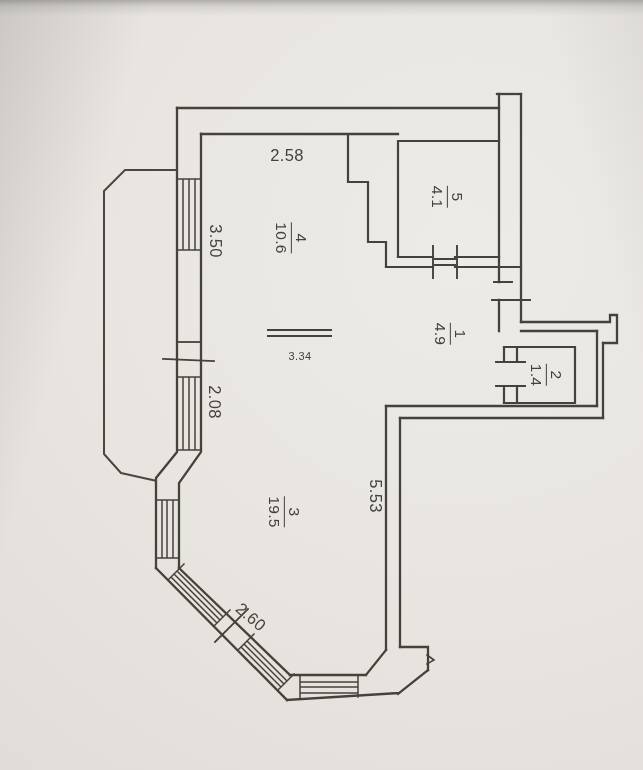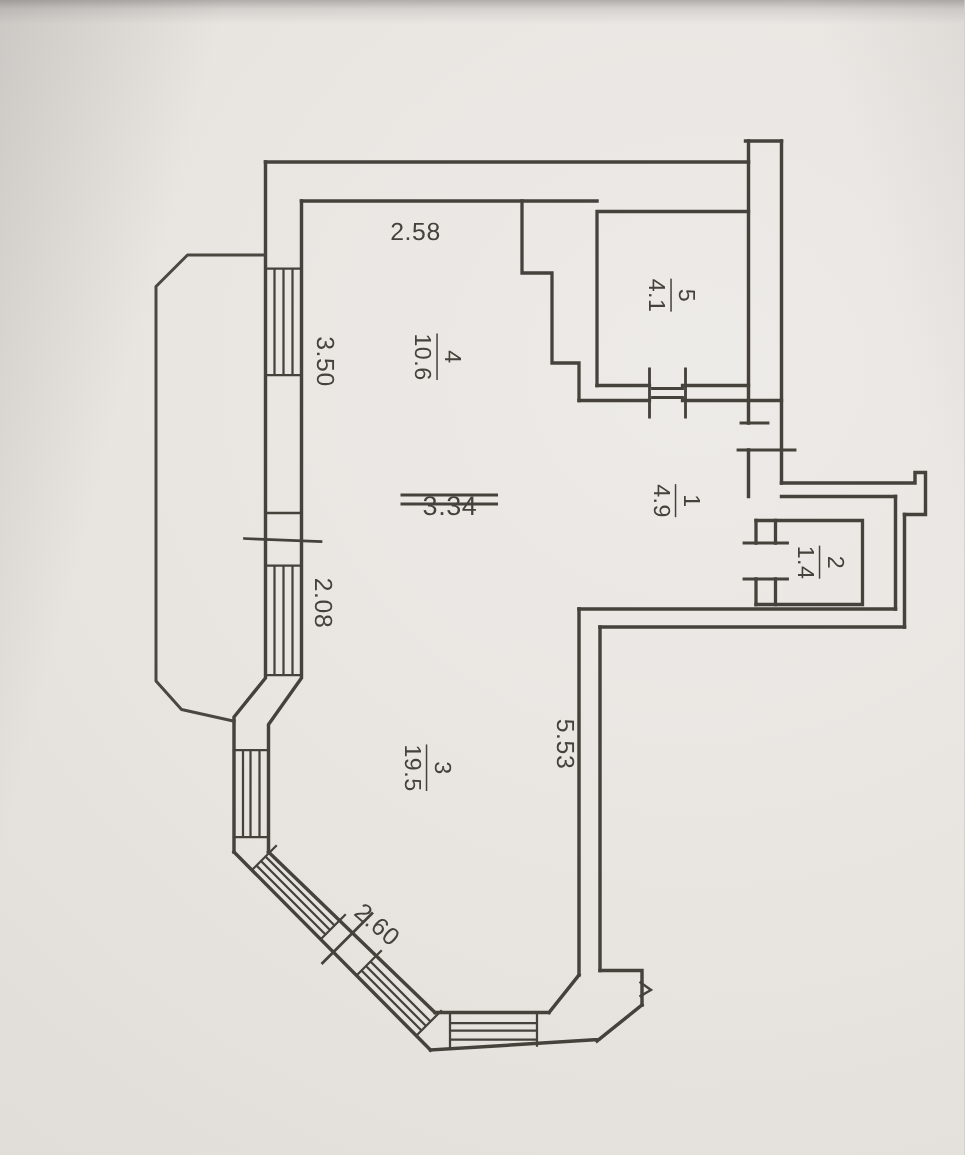--- a/index.html
+++ b/index.html
@@ -93,28 +93,28 @@
         <path d="M177,342 H201"></path>
         <path d="M163,359 L214,361"></path>
         <path d="M215,642 L248,609"></path>
       </g>
 
       <g stroke="#4a4741" stroke-width="2" fill="none" stroke-linejoin="round">
         <path d="M177,170 L125,170 L104,191 L104,454 L121,473 L157,481"></path>
       </g>
     </svg>
 
-    <div class="lbl" style="left:277px;top:155px;">2.58</div>
+    <div class="lbl" style="left:287px;top:155px;">2.58</div>
     <div class="lbl r90" style="left:216px;top:241px;">3.50</div>
     <div class="lbl r90" style="left:215px;top:402px;">2.08</div>
     <div class="lbl r90" style="left:376px;top:496px;">5.53</div>
     <div class="lbl r41" style="left:251px;top:617px;">2.60</div>
 
     <div class="ceilmark"></div>
-    <div class="lbl" style="left:300px;top:337px;font-size:18px;">3.34</div>
+    <div class="lbl" style="left:300px;top:356px;font-size:11px;">3.34</div>
 
     <div class="frac" style="left:447px;top:197px;">
       <span class="num">5</span>
       <span class="den">4.1</span>
     </div>
     <div class="frac" style="left:291px;top:238px;">
       <span class="num">4</span>
       <span class="den">10.6</span>
     </div>
     <div class="frac" style="left:450px;top:334px;">

